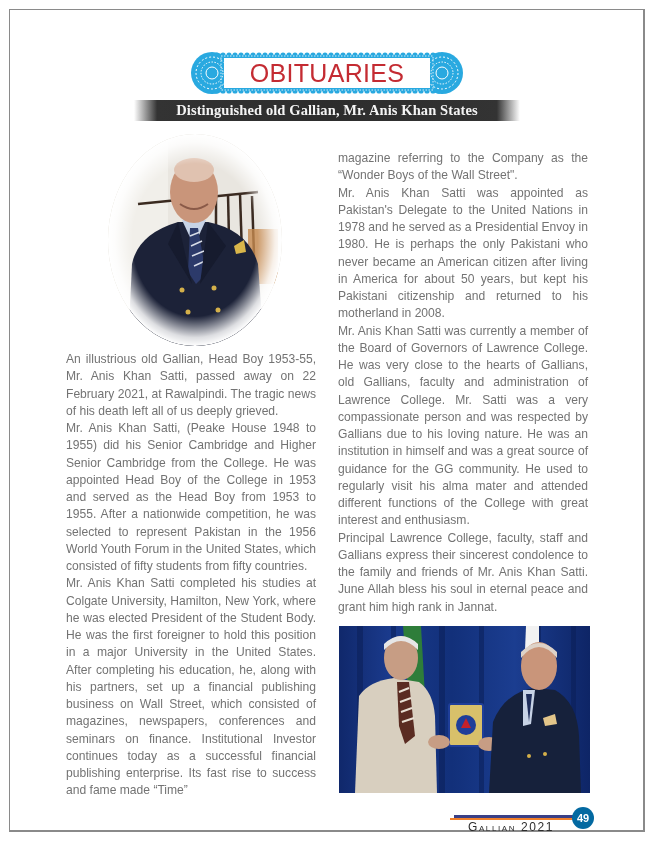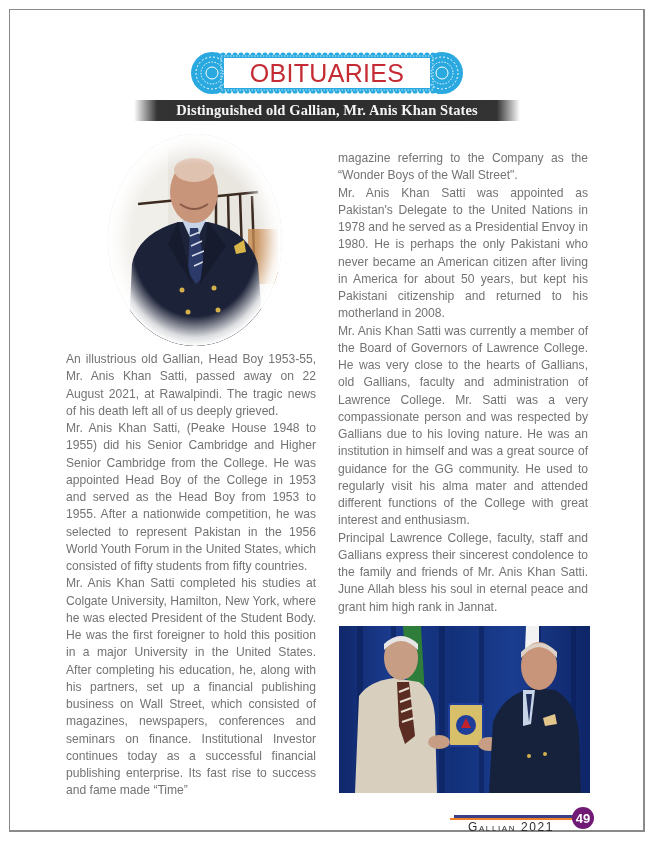--- a/index.html
+++ b/index.html
@@ -72,21 +72,21 @@
   }
   .footer-line-orange {
     position: absolute; left: 0px; top: 10px; width: 130px; height: 2px; background: #f07f2a;
   }
   .footer-label {
     position: absolute; left: 18px; top: 12px; font-size: 12px; letter-spacing: 1.6px;
     color: #2c2c2c; font-variant: small-caps; font-family: "Liberation Sans", sans-serif;
   }
   .page-number {
     position: absolute; left: 122px; top: -1px; width: 22px; height: 22px; border-radius: 50%;
-    background: #701a75; color: #ffffff; font-size: 13px; font-weight: bold;
+    background: #0369a1; color: #ffffff; font-size: 11px; font-weight: bold;
     display: flex; align-items: center; justify-content: center; font-family: "Liberation Sans", sans-serif;
   }
 </style>
 </head>
 <body>
 
 <div class="page-border"></div>
 
 <div class="title-banner">
   <svg width="274" height="42" viewBox="0 0 274 42">
@@ -155,21 +155,21 @@
     <circle cx="110" cy="176" r="2.5" fill="#d4b04a"></circle>
 
     <ellipse cx="86" cy="58" rx="24" ry="31" fill="#c9957a"></ellipse>
     <ellipse cx="86" cy="36" rx="20" ry="12" fill="#e0c2b0"></ellipse>
     <path d="M72 70 Q86 80 100 70" stroke="#8a5a48" stroke-width="2" fill="none"></path>
   </svg>
   <div class="portrait-fade"></div>
 </div>
 
 <div class="col col-left">
-  <p>An illustrious old Gallian, Head Boy 1953-55, Mr. Anis Khan Satti, passed away on 22 August 2021, at Rawalpindi. The tragic news of his death left all of us deeply grieved.</p>
+  <p>An illustrious old Gallian, Head Boy 1953-55, Mr. Anis Khan Satti, passed away on 22 February 2021, at Rawalpindi. The tragic news of his death left all of us deeply grieved.</p>
   <p>Mr. Anis Khan Satti, (Peake House 1948 to 1955) did his Senior Cambridge and Higher Senior Cambridge from the College. He was appointed Head Boy of the College in 1953 and served as the Head Boy from 1953 to 1955. After a nationwide competition, he was selected to represent Pakistan in the 1956 World Youth Forum in the United States, which consisted of fifty students from fifty countries.</p>
   <p>Mr. Anis Khan Satti completed his studies at Colgate University, Hamilton, New York, where he was elected President of the Student Body. He was the first foreigner to hold this position in a major University in the United States. After completing his education, he, along with his partners, set up a financial publishing business on Wall Street, which consisted of magazines, newspapers, conferences and seminars on finance. Institutional Investor continues today as a successful financial publishing enterprise. Its fast rise to success and fame made “Time”</p>
 </div>
 
 <div class="col col-right">
   <p>magazine referring to the Company as the “Wonder Boys of the Wall Street".</p>
   <p>Mr. Anis Khan Satti was appointed as Pakistan's Delegate to the United Nations in 1978 and he served as a Presidential Envoy in 1980. He is perhaps the only Pakistani who never became an American citizen after living in America for about 50 years, but kept his Pakistani citizenship and returned to his motherland in 2008.</p>
   <p>Mr. Anis Khan Satti was currently a member of the Board of Governors of Lawrence College. He was very close to the hearts of Gallians, old Gallians, faculty and administration of Lawrence College. Mr. Satti was a very compassionate person and was respected by Gallians due to his loving nature. He was an institution in himself and was a great source of guidance for the GG community. He used to regularly visit his alma mater and attended different functions of the College with great interest and enthusiasm.</p>
   <p>Principal Lawrence College, faculty, staff and Gallians express their sincerest condolence to the family and friends of Mr. Anis Khan Satti. June Allah bless his soul in eternal peace and grant him high rank in Jannat.</p>
 </div>

